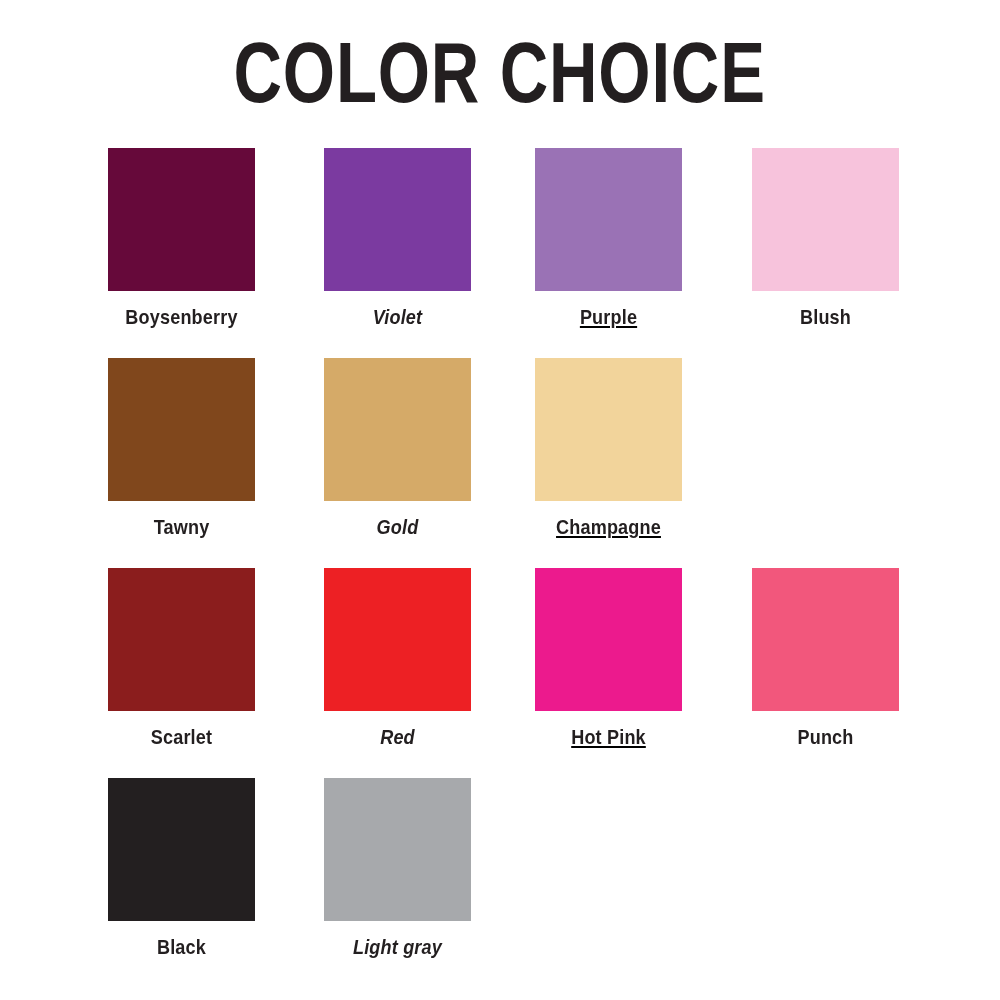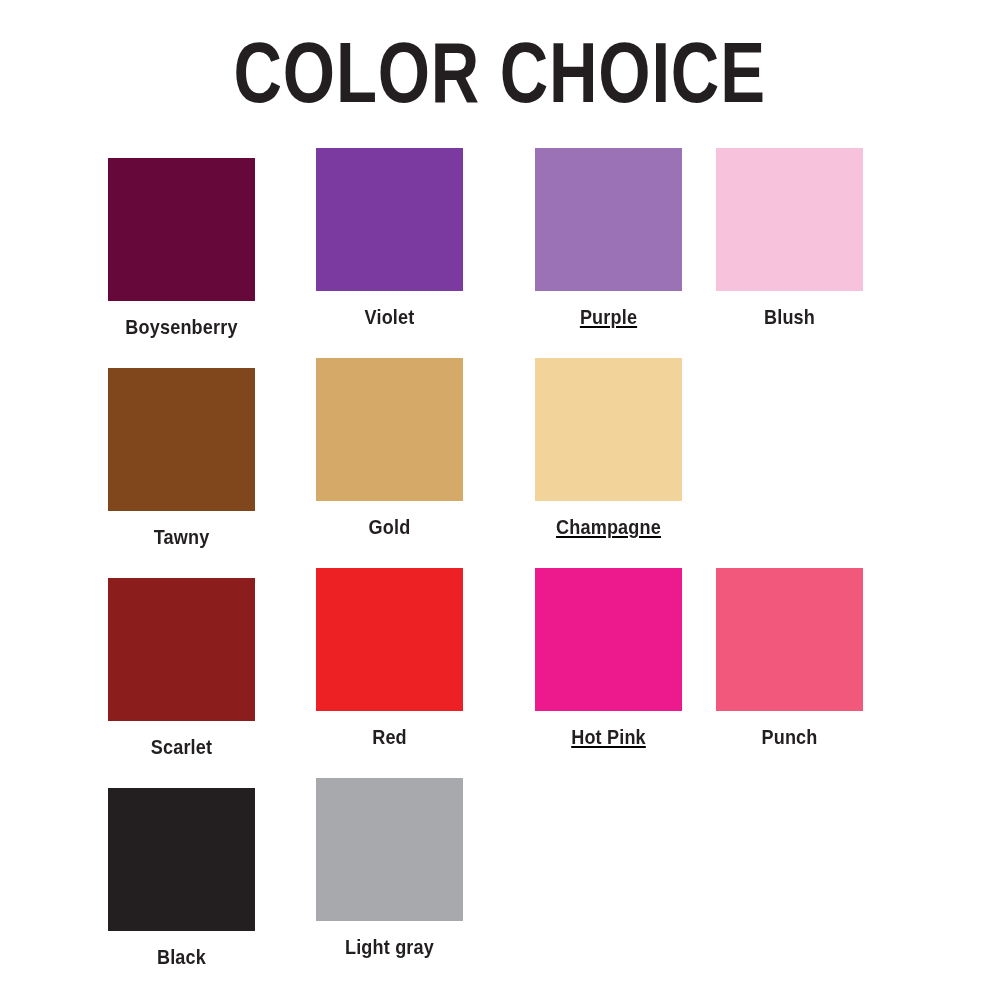--- a/index.html
+++ b/index.html
@@ -53,24 +53,24 @@
   }
   .row {
     position: relative;
     height: 210px;
   }
   .cell {
     position: absolute;
     top: 0;
     width: 147px;
   }
-  .cell.col0 { left: 0px; margin-top: 10px; }
-  .cell.col1 { left: 208px; }
+  .cell.col0 { left: 0px; }
+  .cell.col1 { left: 216px; font-style: italic; }
   .cell.col2 { left: 427px; text-decoration: underline; }
-  .cell.col3 { left: 608px; }
+  .cell.col3 { left: 644px; }
 
   .swatch {
     width: 147px;
     height: 143px;
     display: block;
   }
 
   .label {
     display: block;
     width: 147px;

